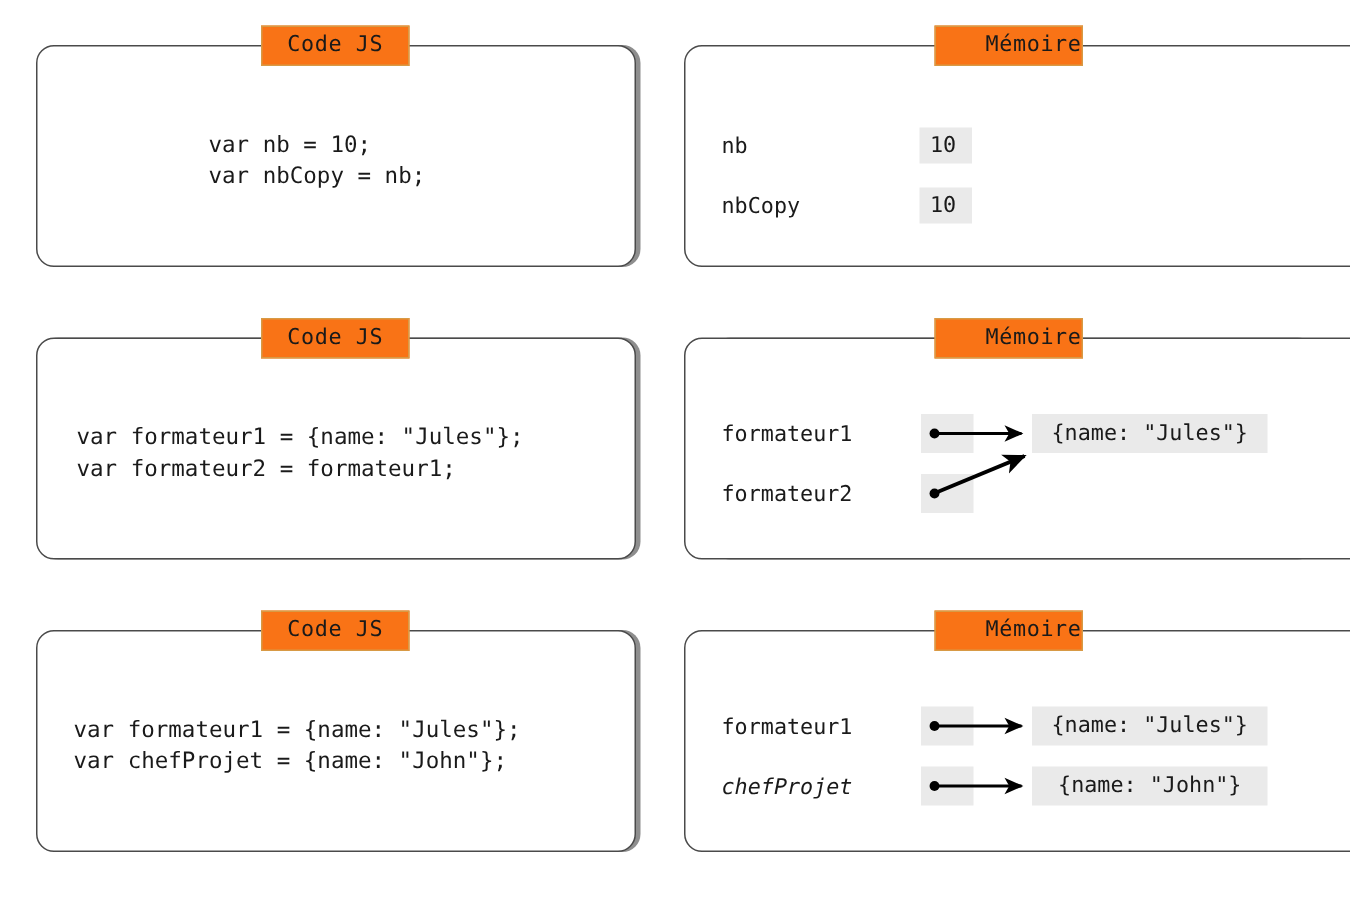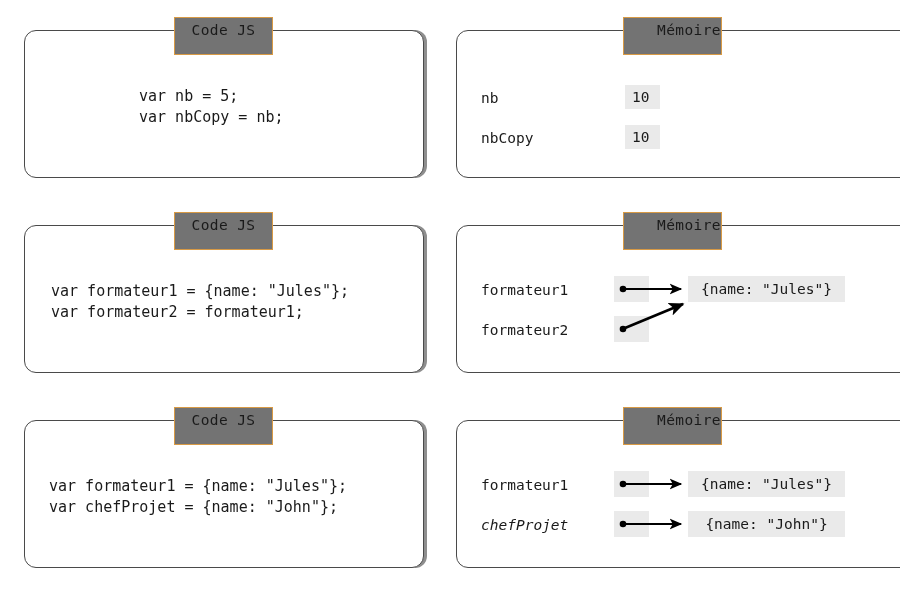--- a/index.html
+++ b/index.html
@@ -40,24 +40,24 @@
   .panel.mem    { left: 456px; width: 472px; }
 
   .row1 { top: 30px;  height: 148px; }
   .row2 { top: 225px; height: 148px; }
   .row3 { top: 420px; height: 148px; }
 
   
   .badge {
     position: absolute;
     box-sizing: border-box;
-    height: 38px;
+    height: 27px;
     line-height: 25px;
     text-align: center;
-    background: #737373;
+    background: #f97316;
     border: 1.2px solid #d89a45;
     color: #1a1a1a;
     font-size: 14.5px;
     font-family: "DejaVu Sans Mono", "Liberation Mono", monospace;
     white-space: pre;
     letter-spacing: 0.4px;
     z-index: 6;
   }
   .badge.code-badge { width: 99px; }
   .badge.mem-badge  { width: 99px; text-align: right; }
@@ -88,39 +88,39 @@
     background: #eaeaea;
     color: #1a1a1a;
     font-family: "DejaVu Sans Mono", "Liberation Mono", monospace;
     font-size: 14.5px;
     white-space: pre;
     display: flex;
     align-items: center;
     justify-content: center;
     z-index: 3;
   }
-  .chip.value { justify-content: flex-start; padding-left: 7px; margin-left: 12px; }
+  .chip.value { justify-content: flex-start; padding-left: 7px; }
 
   svg.arrows {
     position: absolute;
     left: 0; top: 0;
     width: 402px; height: 148px;
     overflow: visible;
     z-index: 5;
     pointer-events: none;
   }
 </style>
 </head>
 <body>
 
 <div class="stage">
 
   <div class="panel-shadow row1" style="left:27px; width:400px; height:148px;"></div>
   <div class="panel code row1">
-    <div class="code-block" style="left:114px; top:55px;">var nb = 5;
+    <div class="code-block" style="left:114px; top:55px;">var nb = 10;
 var nbCopy = nb;</div>
   </div>
   <div class="badge code-badge" style="left:174px; top:17px;">Code JS</div>
 
   <div class="panel-shadow row1" style="left:475px; width:402px; height:148px;"></div>
   <div class="panel mem row1">
     <div class="mem-label" style="left:24px; top:59px;">nb</div>
     <div class="chip value" style="left:156px; top:54px; width:35px; height:24px;">10</div>
 
     <div class="mem-label" style="left:24px; top:99px;">nbCopy</div>

